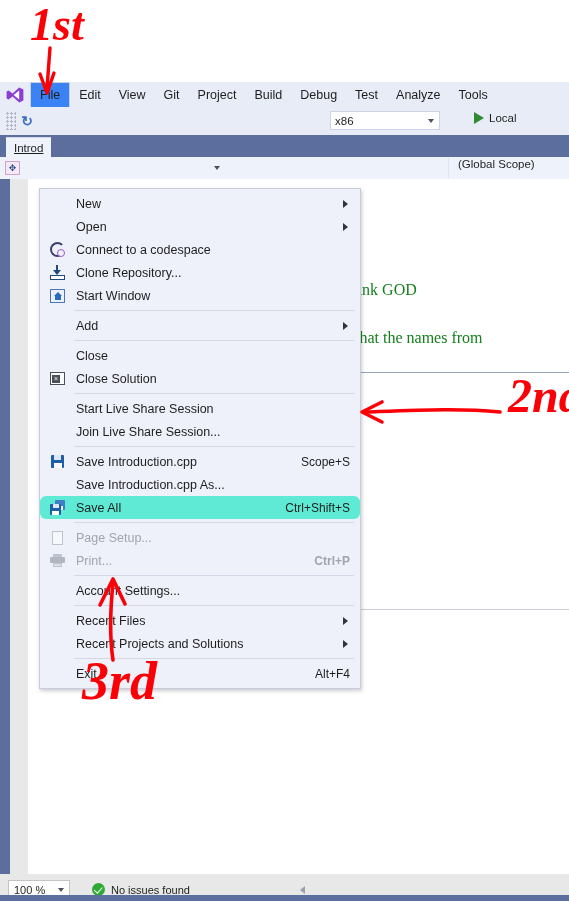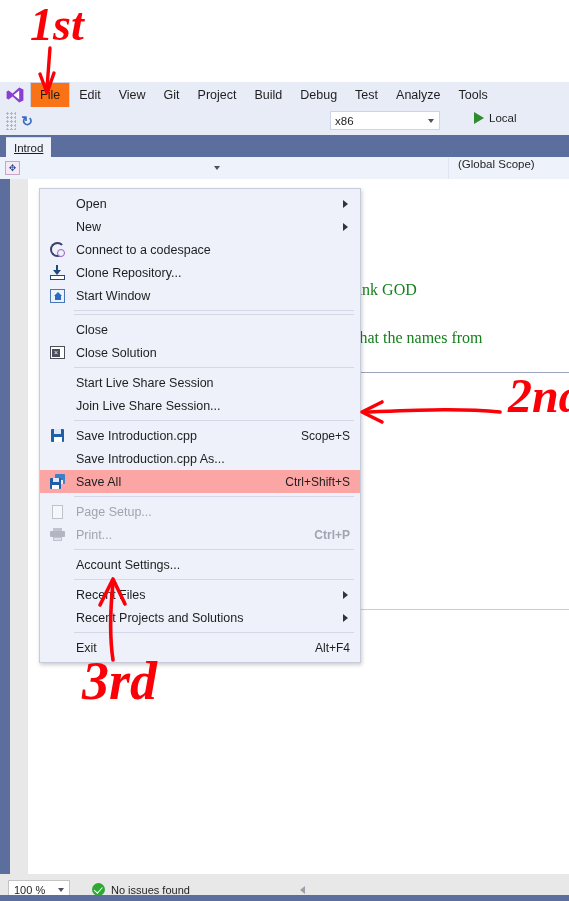--- a/index.html
+++ b/index.html
@@ -43,21 +43,21 @@
   .menubar-item {
     height: 25px;
     padding: 0 9px;
     display: flex;
     align-items: center;
     font-size: 12.5px;
     color: #1e1e1e;
     white-space: nowrap;
   }
   .menubar-item.active {
-    background: #f97316;
+    background: #3b82f6;
     border-left: 1px solid #c8cfe0;
     border-right: 1px solid #c8cfe0;
     border-top: 1px solid #c8cfe0;
     justify-content: flex-end;
   }
 
   
   #toolbar {
     position: absolute;
     left: 0; top: 25px;
@@ -313,21 +313,22 @@
     position: relative;
     height: 23px;
     display: flex;
     align-items: center;
     font-size: 12.5px;
     color: #1e1e1e;
     padding-left: 36px;
     box-sizing: border-box;
   }
   .menu-item.highlight {
-    background: #fca5a5;
+    background: #5eead4;
+    border-radius: 6px;
   }
   .menu-item.disabled { color: #a0a4af; }
   .menu-item .mi-icon {
     position: absolute;
     left: 9px; top: 3px;
     width: 17px; height: 17px;
     display: flex; align-items: center; justify-content: center;
   }
   .menu-item .mi-shortcut {
     position: absolute;
@@ -620,26 +621,26 @@
       <span class="check-circle"></span>
       <span>No issues found</span>
     </div>
     <div id="status-nav-caret"></div>
   </div>
   <div id="status-bottom-strip"></div>
 
   <div id="file-menu">
 
     <div class="menu-item">
+      <span>New</span>
+      <span class="mi-arrow"></span>
+    </div>
+
+    <div class="menu-item">
       <span>Open</span>
-      <span class="mi-arrow"></span>
-    </div>
-
-    <div class="menu-item">
-      <span>New</span>
       <span class="mi-arrow"></span>
     </div>
 
     <div class="menu-item">
       <span class="mi-icon">
         <span class="ic-codespace">
             <span class="ring"></span>
             <span class="dot"></span>
           </span>
       </span>
@@ -662,20 +663,24 @@
         <span class="ic-startwin">
             <span class="home"></span>
             <span class="body"></span>
           </span>
       </span>
       <span>Start Window</span>
     </div>
 
     <div class="menu-sep"></div>
 
+    <div class="menu-item">
+      <span>Add</span>
+      <span class="mi-arrow"></span>
+    </div>
 
     <div class="menu-sep"></div>
 
     <div class="menu-item">
       <span>Close</span>
     </div>
 
     <div class="menu-item">
       <span class="mi-icon">
         <span class="ic-closesol">

